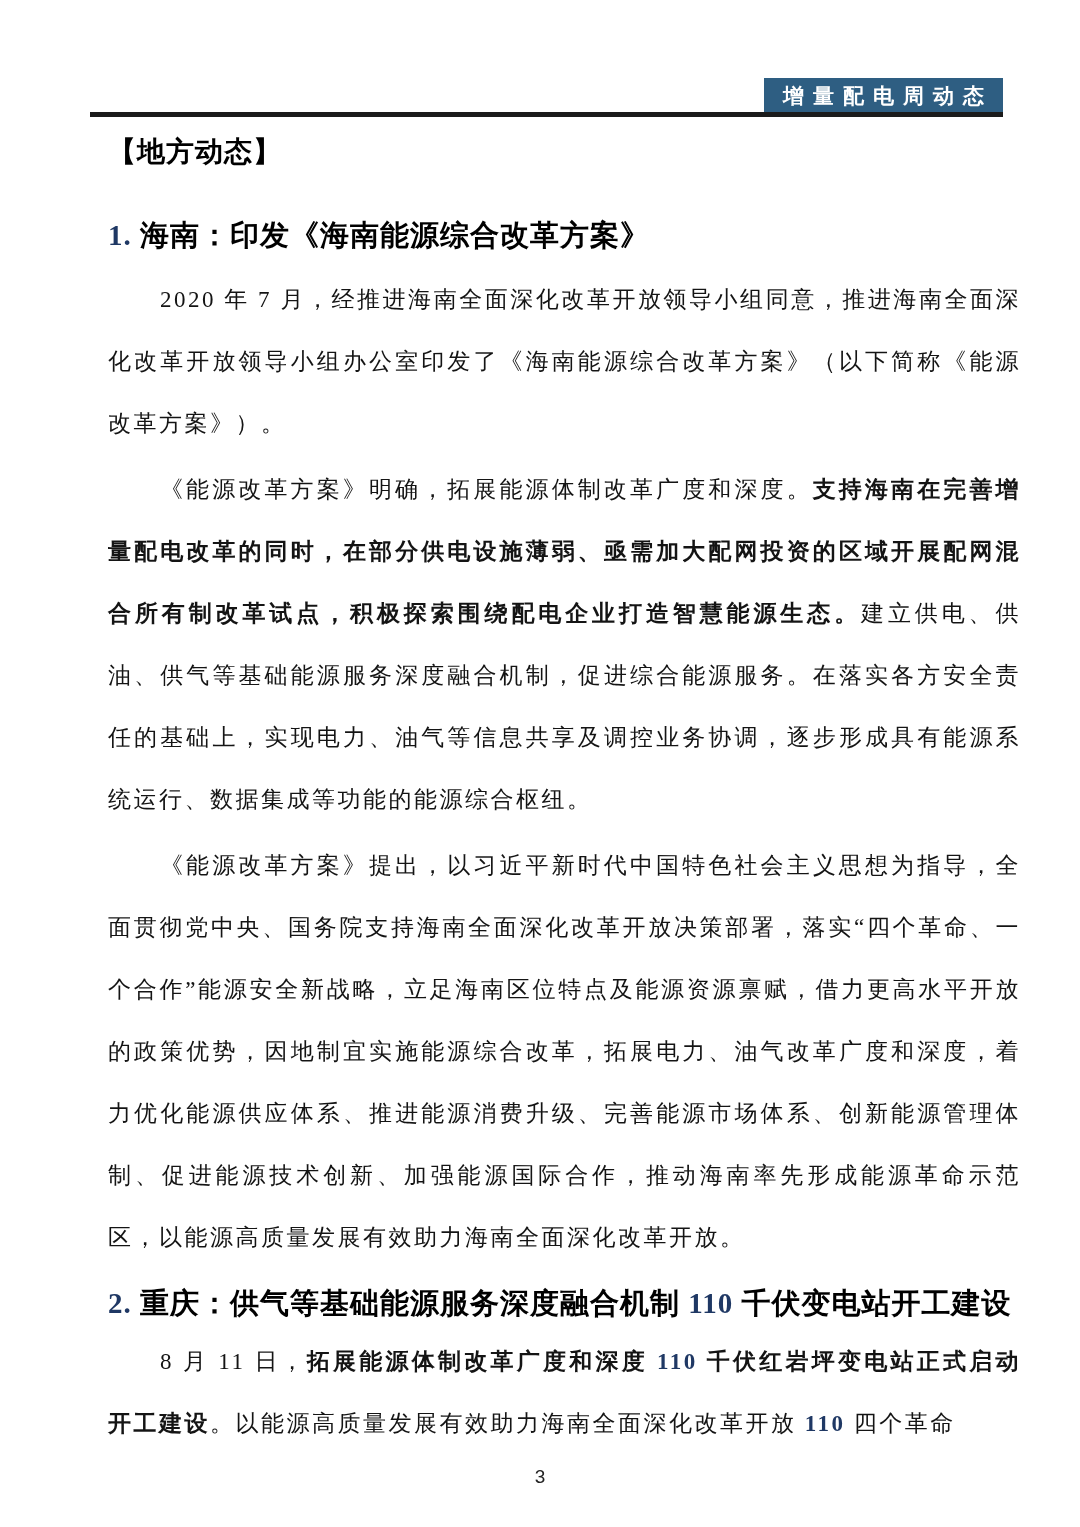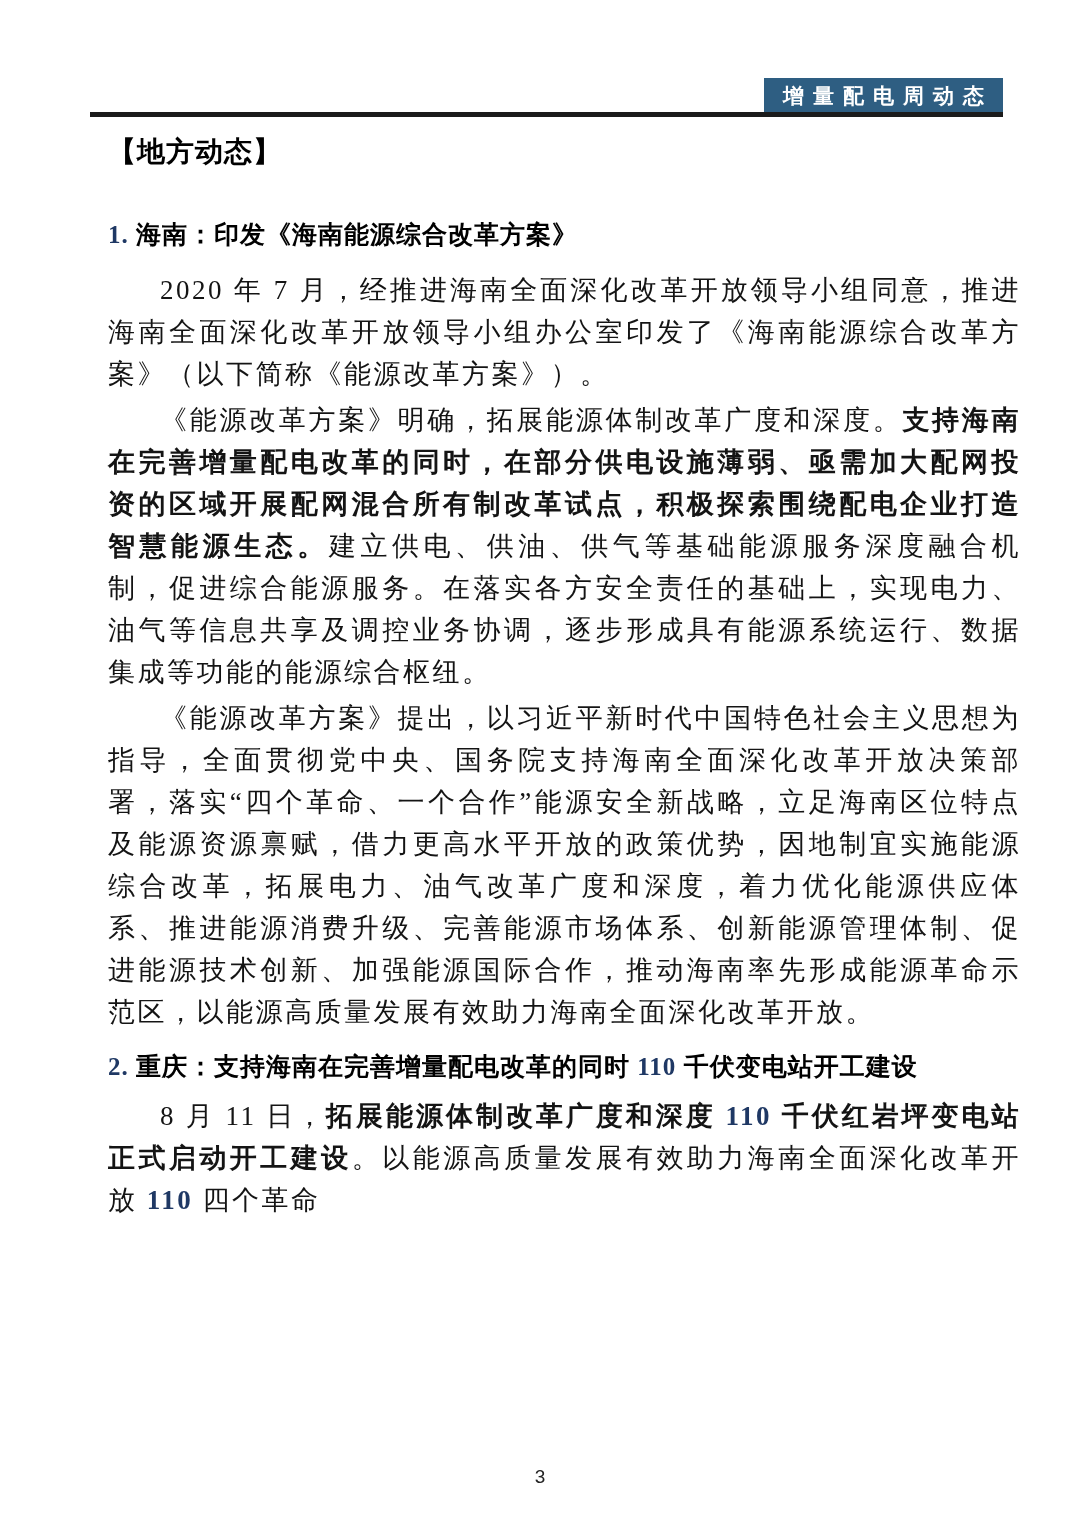--- a/index.html
+++ b/index.html
@@ -52,33 +52,33 @@
   }
   .section-title {
     margin: 0 0 44px 0;
     font-size: 28px;
     font-weight: bold;
     color: #000000;
     letter-spacing: 1px;
   }
   .article-heading {
     margin: 0 0 14px 0;
-    font-size: 25px;
+    font-size: 29px;
     font-weight: bold;
     color: #000000;
     letter-spacing: 1px;
     line-height: 40px;
   }
   .article-heading-2 {
     margin: 14px 0 8px 0;
   }
   .body-para {
     margin: 0 0 4px 0;
-    font-size: 27px;
-    line-height: 42px;
+    font-size: 23px;
+    line-height: 62px;
     letter-spacing: 2.5px;
     text-align: justify;
     text-indent: 52px;
     color: #141414;
   }
   .b { font-weight: bold; }
   .navy { color: #1f3864; font-weight: bold; }
   
   .page-number {
     position: absolute;
@@ -106,21 +106,21 @@
     <h1 class="section-title">【地方动态】</h1>
 
     <h2 class="article-heading"><span class="b navy">1. </span><span class="b">海南：印发《海南能源综合改革方案》</span></h2>
 
     <p class="body-para"><span>2020 年 7 月，经推进海南全面深化改革开放领导小组同意，推进海南全面深化改革开放领导小组办公室印发了《海南能源综合改革方案》（以下简称《能源改革方案》）。</span></p>
 
     <p class="body-para"><span>《能源改革方案》明确，拓展能源体制改革广度和深度。</span><span class="b">支持海南在完善增量配电改革的同时，在部分供电设施薄弱、亟需加大配网投资的区域开展配网混合所有制改革试点，积极探索围绕配电企业打造智慧能源生态。</span><span>建立供电、供油、供气等基础能源服务深度融合机制，促进综合能源服务。在落实各方安全责任的基础上，实现电力、油气等信息共享及调控业务协调，逐步形成具有能源系统运行、数据集成等功能的能源综合枢纽。</span></p>
 
     <p class="body-para"><span>《能源改革方案》提出，以习近平新时代中国特色社会主义思想为指导，全面贯彻党中央、国务院支持海南全面深化改革开放决策部署，落实“四个革命、一个合作”能源安全新战略，立足海南区位特点及能源资源禀赋，借力更高水平开放的政策优势，因地制宜实施能源综合改革，拓展电力、油气改革广度和深度，着力优化能源供应体系、推进能源消费升级、完善能源市场体系、创新能源管理体制、促进能源技术创新、加强能源国际合作，推动海南率先形成能源革命示范区，以能源高质量发展有效助力海南全面深化改革开放。</span></p>
 
-    <h2 class="article-heading article-heading-2"><span class="b navy">2. </span><span class="b">重庆：支持海南在完善增量配电改革的同时 </span><span class="b navy">110</span><span class="b"> 千伏变电站开工建设</span></h2>
+    <h2 class="article-heading article-heading-2"><span class="b navy">2. </span><span class="b">重庆：供气等基础能源服务深度融合机制 </span><span class="b navy">110</span><span class="b"> 千伏变电站开工建设</span></h2>
 
     <p class="body-para"><span>8 月 11 日，</span><span class="b">拓展能源体制改革广度和深度 </span><span class="b navy">110</span><span class="b"> 千伏红岩坪变电站正式启动开工建设</span><span>。以能源高质量发展有效助力海南全面深化改革开放 </span><span class="b navy">110</span><span> 四个革命</span></p>
 
   </main>
 
   <footer>
     <div class="page-number">3</div>
   </footer>
 
 </div>

